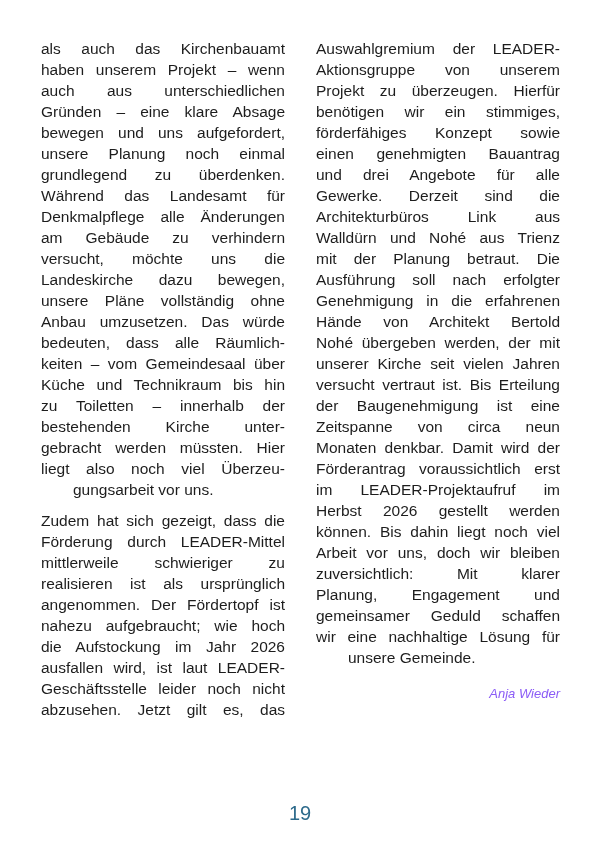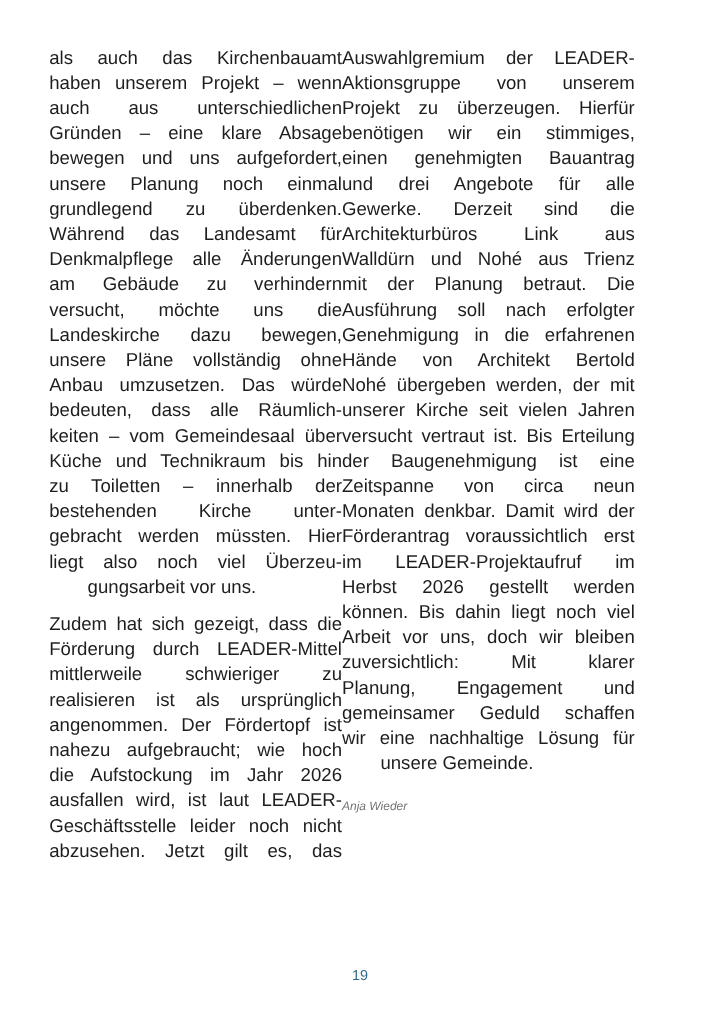--- a/index.html
+++ b/index.html
@@ -15,20 +15,21 @@
     position: absolute;
     inset: 0;
     background: #ffffff;
   }
   .columns {
     position: absolute;
     left: 41px;
     top: 38px;
     width: 519px;
     display: flex;
+    gap: 31px;
   }
   .col {
     width: 244px;
     flex: 0 0 244px;
     color: #1d1d1d;
     font-size: 15.5px;
   }
   .paragraph + .paragraph { margin-top: 10px; }
   .line {
     display: block;
@@ -41,35 +42,35 @@
     white-space: nowrap;
   }
   .line.last {
     text-align-last: left;
     margin-left: 32px;
   }
   .author {
     margin-top: 15px;
     height: 21px;
     line-height: 21px;
-    text-align: left;
+    text-align: right;
     font-style: italic;
-    font-size: 10px;
-    color: #737373;
+    font-size: 13px;
+    color: #8b5cf6;
   }
   .page-footer {
     position: absolute;
     left: 0;
     top: 803px;
     width: 100%;
     text-align: center;
   }
   .page-number {
     display: inline-block;
-    font-size: 12px;
+    font-size: 20px;
     line-height: 21px;
     color: #2e6b8c;
   }
 </style>
 </head>
 <body>
 
 <div class="page">
   <div class="columns">
     <div class="col">
@@ -112,20 +113,21 @@
           </div>
         </div>
     </div>
     <div class="col">
       <div>
           <div class="paragraph">
             <div class="line">Auswahlgremium der LEADER-</div>
             <div class="line">Aktionsgruppe von unserem</div>
             <div class="line">Projekt zu überzeugen. Hierfür</div>
             <div class="line">benötigen wir ein stimmiges,</div>
+            <div class="line">förderfähiges Konzept sowie</div>
             <div class="line">einen genehmigten Bauantrag</div>
             <div class="line">und drei Angebote für alle</div>
             <div class="line">Gewerke. Derzeit sind die</div>
             <div class="line">Architekturbüros Link aus</div>
             <div class="line">Walldürn und Nohé aus Trienz</div>
             <div class="line">mit der Planung betraut. Die</div>
             <div class="line">Ausführung soll nach erfolgter</div>
             <div class="line">Genehmigung in die erfahrenen</div>
             <div class="line">Hände von Architekt Bertold</div>
             <div class="line">Nohé übergeben werden, der mit</div>

